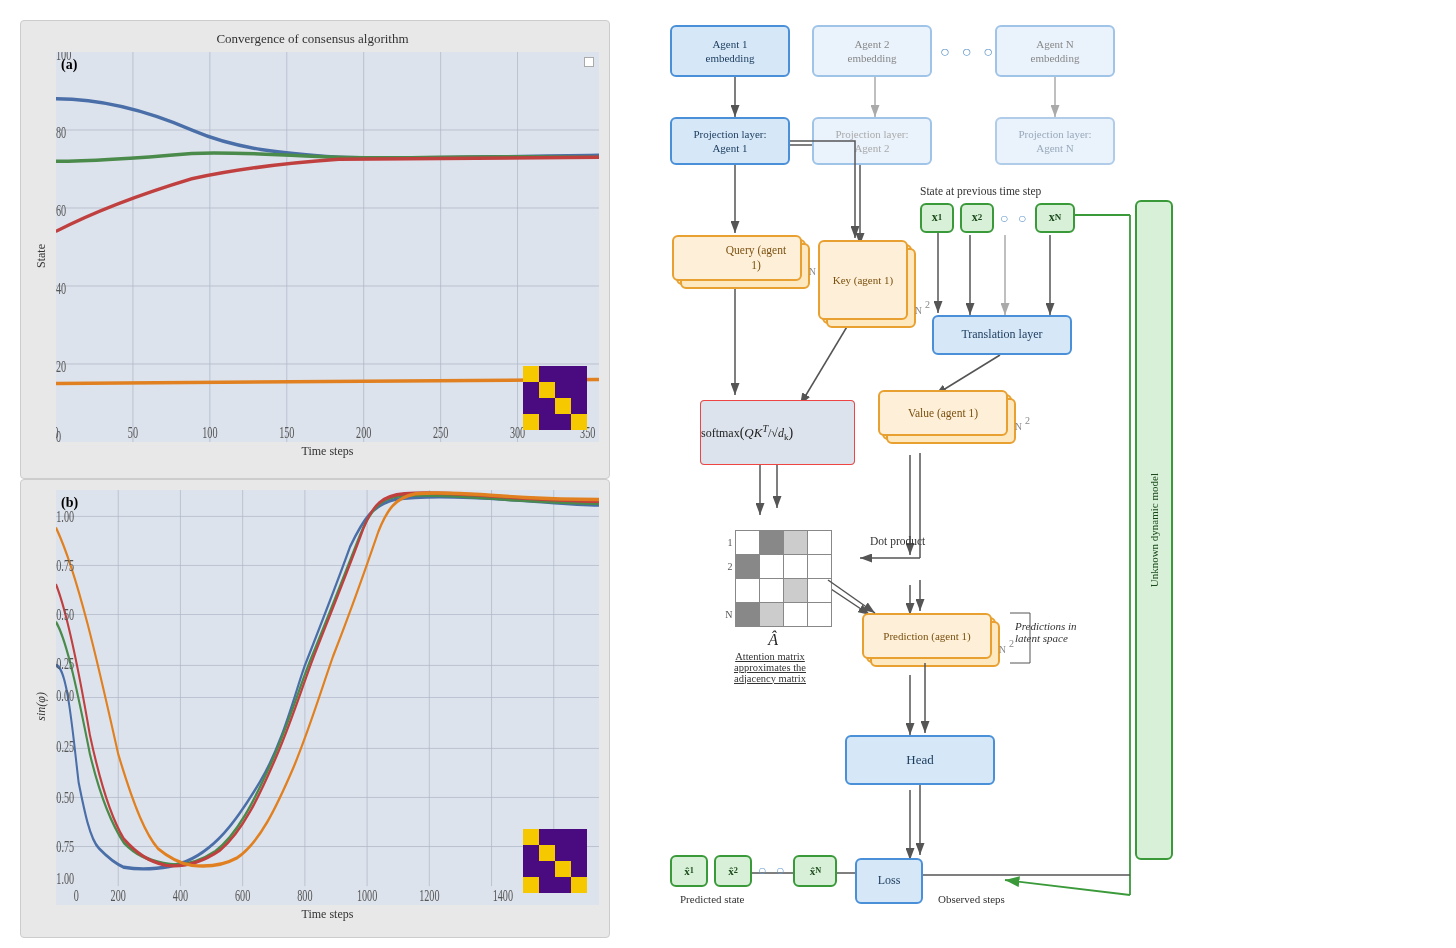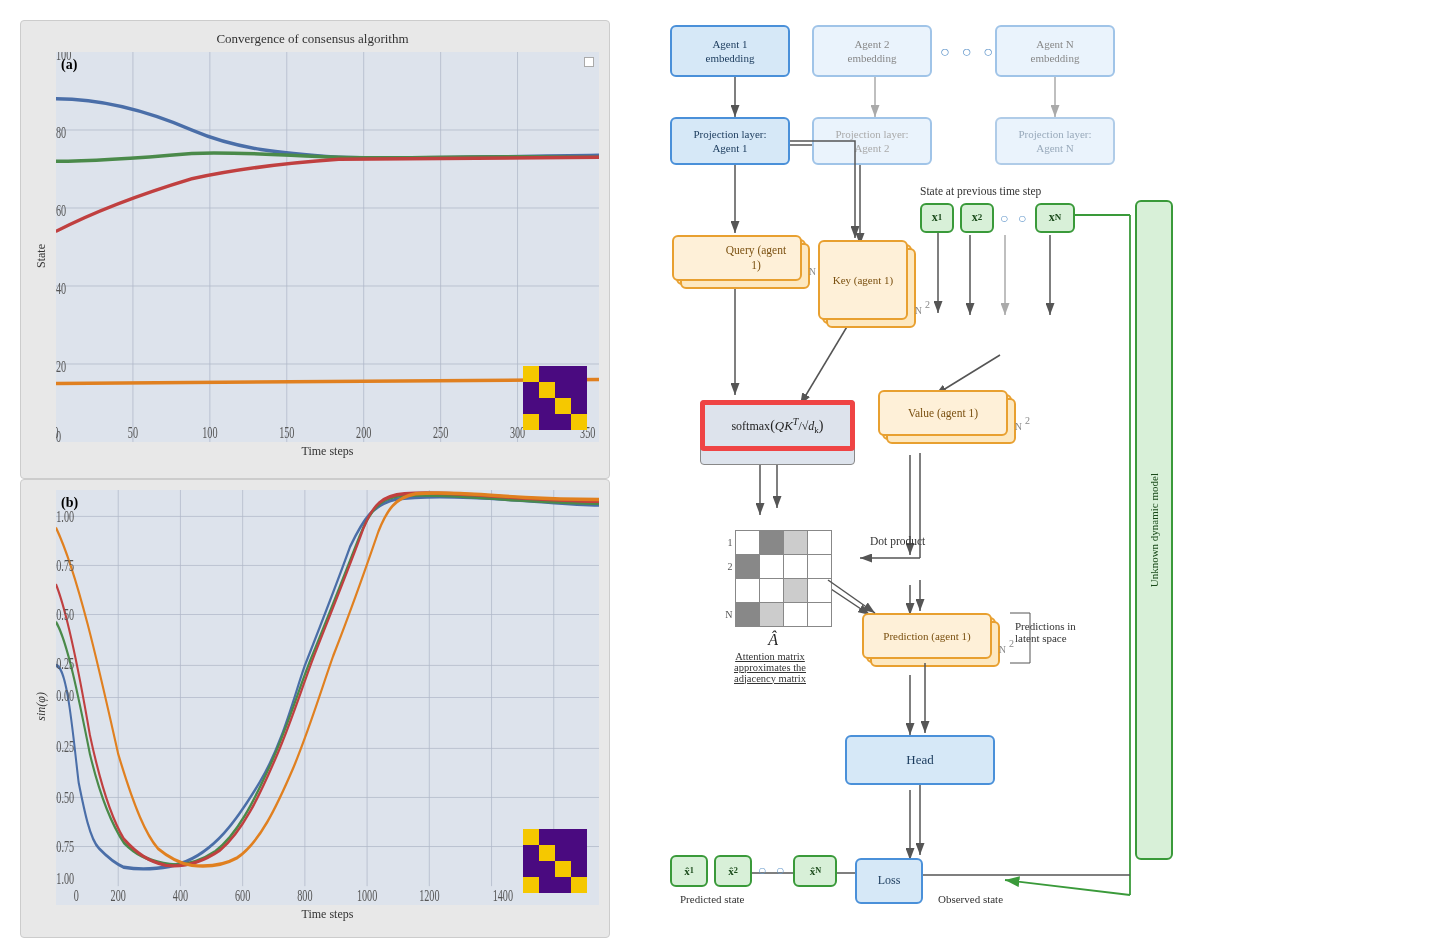--- a/index.html
+++ b/index.html
@@ -428,36 +428,39 @@
     <div style="position:absolute; left:178px; top:225px;">
       <div style="position:absolute; left:4px; top:4px; width:90px; height:80px; background:#fde8c0; border:2px solid #e8a030; border-radius:6px;"></div>
       <div style="position:absolute; left:8px; top:8px; width:90px; height:80px; background:#fde8c0; border:2px solid #e8a030; border-radius:6px;"></div>
       <div class="box box-orange" style="position:relative; width:90px; height:80px; writing-mode:horizontal-tb; font-size:11.5px;">
         <span style="white-space:pre-line; font-size:11px;">Key (agent 1)</span>
       </div>
       <div style="position:absolute; right:-14px; bottom:4px; font-size:10px; color:#888;">N</div>
       <div style="position:absolute; right:-22px; bottom:10px; font-size:10px; color:#888;">2</div>
     </div>
 
+    <div class="box box-blue-solid" style="left:292px; top:300px; width:140px; height:40px;">
+      <span style="font-size:12px;">Translation layer</span>
+    </div>
 
     <div style="position:absolute; left:238px; top:375px;">
       <div style="position:absolute; left:4px; top:4px; width:130px; height:46px; background:#fde8c0; border:2px solid #e8a030; border-radius:6px;"></div>
       <div style="position:absolute; left:8px; top:8px; width:130px; height:46px; background:#fde8c0; border:2px solid #e8a030; border-radius:6px;"></div>
       <div class="box box-orange" style="position:relative; width:130px; height:46px;">
         <span style="font-size:11.5px;">Value (agent 1)</span>
       </div>
       <div style="position:absolute; right:-14px; bottom:4px; font-size:10px; color:#888;">N</div>
       <div style="position:absolute; right:-22px; bottom:10px; font-size:10px; color:#888;">2</div>
     </div>
 
     <div style="position:absolute; left:60px; top:385px; width:155px; height:65px; background:#dde3ec; border:1px solid #888; border-radius:4px; display:flex; align-items:center; justify-content:center;">
       <span style="font-size:13px; font-style:italic; color:#222;">softmax<tspan style="font-style:normal;">(</tspan><span style="font-style:italic;">QK</span><sup>T</sup> / √<span style="font-style:italic;">d</span><sub>k</sub><tspan style="font-style:normal;">)</tspan></span>
     </div>
 
-    <div style="position:absolute; left:60px; top:385px; width:155px; height:51px; background:#dde3ec; border:5px solid #ef4444; border-radius:4px; display:flex; align-items:center; justify-content:center;">
+    <div style="position:absolute; left:60px; top:385px; width:155px; height:65px; background:#dde3ec; border:1px solid #ef4444; border-radius:4px; display:flex; align-items:center; justify-content:flex-start;">
       <span style="font-size:12px; color:#222;">
         softmax<span style="font-size:14px;">(</span><span style="font-style:italic; font-size:13px;">QK</span><sup style="font-style:italic;">T</sup><span>/</span><span>√<span style="font-style:italic;">d</span><sub>k</sub></span><span style="font-size:14px;">)</span>
       </span>
     </div>
 
     <div style="position:absolute; left:75px; top:495px;">
 
       <table style="border-collapse:collapse; font-size:10px;">
         <tbody>
             <tr>
@@ -510,21 +513,21 @@
     <div style="position:absolute; left:222px; top:598px;">
       <div style="position:absolute; left:4px; top:4px; width:130px; height:46px; background:#fde8c0; border:2px solid #e8a030; border-radius:6px;"></div>
       <div style="position:absolute; left:8px; top:8px; width:130px; height:46px; background:#fde8c0; border:2px solid #e8a030; border-radius:6px;"></div>
       <div class="box box-orange" style="position:relative; width:130px; height:46px;">
         <span style="font-size:11px;">Prediction (agent 1)</span>
       </div>
       <div style="position:absolute; right:-14px; bottom:4px; font-size:10px; color:#888;">N</div>
       <div style="position:absolute; right:-22px; bottom:10px; font-size:10px; color:#888;">2</div>
     </div>
 
-    <div style="position:absolute; left:375px; top:605px; font-size:11px; color:#333; white-space:pre-line;">Predictions in
+    <div style="position:absolute; left:375px; top:605px; font-size:11px; color:#333; white-space:pre-line;font-style:italic;">Predictions in
 latent space</div>
 
     <div class="box box-blue-solid" style="left:205px; top:720px; width:150px; height:50px;">
       <span style="font-size:13px;">Head</span>
     </div>
 
     <div style="position:absolute; left:30px; top:840px; display:flex; gap:6px; align-items:center;">
       <div class="box box-green" style="position:relative; width:38px; height:32px; font-size:11px;">
         <b>x̂</b>
           <sub>1</sub>
@@ -539,21 +542,21 @@
           <sub>N</sub>
       </div>
     </div>
 
     <div style="position:absolute; left:40px; top:878px; font-size:11px; color:#333; white-space:nowrap;">Predicted state</div>
 
     <div class="box box-blue-solid" style="left:215px; top:843px; width:68px; height:46px;align-items:center;">
       <span style="font-size:12px;">Loss</span>
     </div>
 
-    <div style="position:absolute; left:298px; top:878px; font-size:11px; color:#333; white-space:nowrap;">Observed state</div>
+    <div style="position:absolute; left:298px; top:878px; font-size:11px; color:#333; white-space:nowrap;">Observed steps</div>
 
     <div class="box box-green-tall" style="left:495px; top:185px; width:38px; height:660px; font-size:11px; display:flex; align-items:center; justify-content:center; writing-mode:vertical-rl; text-orientation:mixed;">
       <span style="writing-mode:vertical-rl; transform:rotate(180deg); white-space:nowrap;">Unknown dynamic model</span>
     </div>
 
     <svg style="position:absolute; top:0; left:0; width:100%; height:100%; pointer-events:none;">
 
       <line x1="283" y1="860" x2="490" y2="860" stroke="#555" stroke-width="1.5"></line>
 
       <line x1="280" y1="770" x2="280" y2="840" stroke="#555" stroke-width="1.5" marker-end="url(#arrowhead)"></line>

